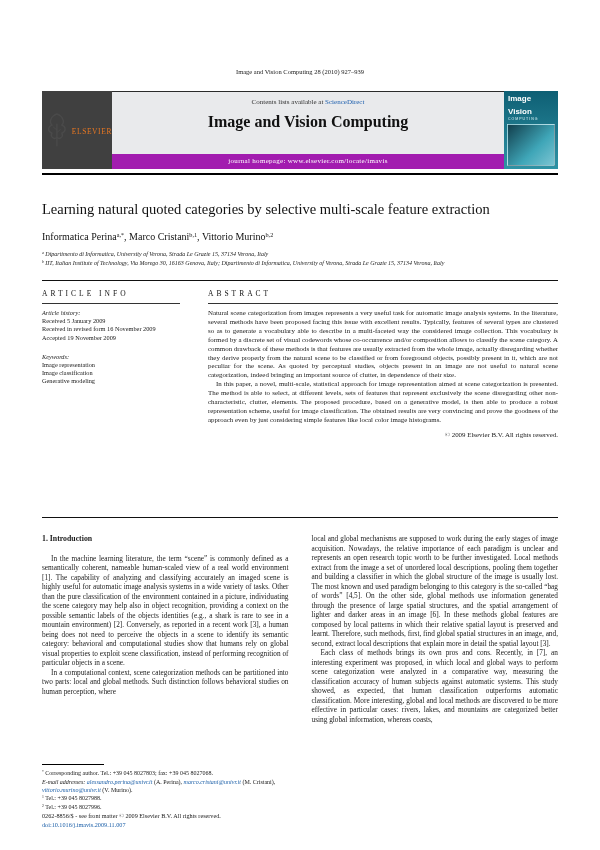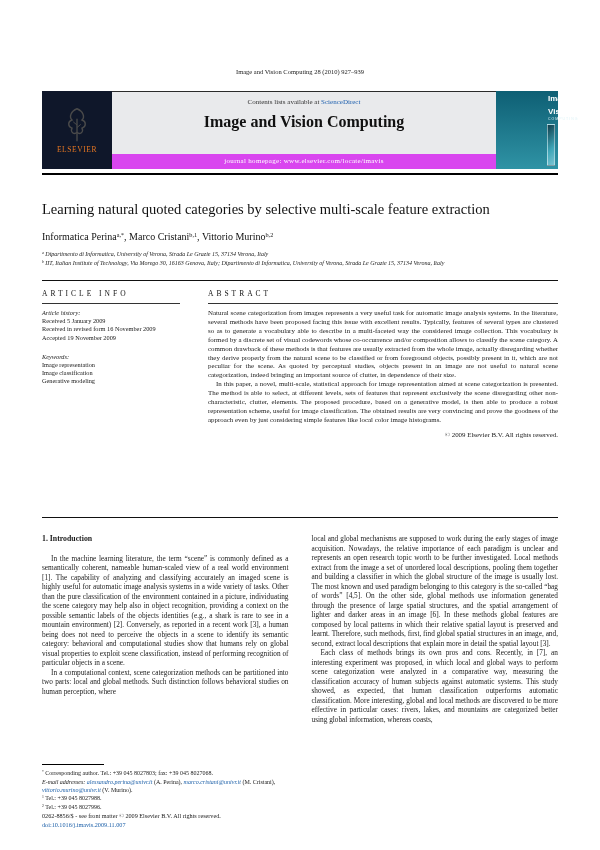--- a/index.html
+++ b/index.html
@@ -5,28 +5,28 @@
   * { margin:0; padding:0; box-sizing:border-box; }
   html,body { background:#ffffff; }
   .page {
     width:600px; height:850px; background:#ffffff; position:relative;
     font-family:"Liberation Serif", serif; color:#1a1a1a; overflow:hidden;
   }
   .journal-ref { padding-top:68px; text-align:center; font-size:6.5px; color:#222; }
 
   
   .band { margin:16px 42px 0; height:78px; display:flex; background:#e9eaec; }
-  .logo-box { width:70px; background:#0f172a; display:flex; flex-direction:column; align-items:center; justify-content:center; }
+  .logo-box { width:70px; background:#404040; display:flex; flex-direction:row; align-items:center; justify-content:center; }
   .elsevier-word { font-size:7.5px; letter-spacing:0.6px; color:#e87722; margin-top:2px; }
   .band-center { flex:1; display:flex; flex-direction:column; border-top:1.5px solid #2b2b2b; }
   .contents-line { text-align:center; font-size:7px; padding-top:6px; color:#333; }
   .sd-link { color:#1d5fae; text-decoration:none; cursor:pointer; }
   .band-title { text-align:center; font-size:16px; color:#111; flex:1; padding-top:7px;font-weight:bold; }
-  .homepage-bar { background:#d946ef; color:#ffffff; text-align:center; font-size:7px; padding:3px 0 4px; letter-spacing:0.3px; cursor:pointer; }
-  .cover-box { width:62px; display:flex; flex-direction:column; background:linear-gradient(180deg,#0e5f74,#2f93a5);padding-left:48px; }
+  .homepage-bar { background:#a21caf; color:#ffffff; text-align:center; font-size:7px; padding:3px 0 4px; letter-spacing:0.3px; cursor:pointer; }
+  .cover-box { width:54px; display:flex; flex-direction:column; background:linear-gradient(180deg,#0e5f74,#2f93a5); }
   .cover-title { padding:4px 4px 0; font-family:"Liberation Sans", sans-serif; font-weight:bold; font-size:8px; line-height:8.5px; color:#ffffff; }
   .cover-sub { padding:1px 4px 0; font-family:"Liberation Sans", sans-serif; font-size:3.5px; letter-spacing:1px; color:#dff3f7; }
   .cover-img { flex:1; margin:3px; background:linear-gradient(135deg,#123f4d,#3fa6b8 60%,#7cc4d2); border:1px solid rgba(255,255,255,0.45); }
 
   .rule-thick { margin:4px 42px 0; border-top:2.5px solid #000; }
 
   .article-title { margin:26px 42px 0; font-size:14.5px; font-weight:normal; color:#111; }
   .authors { margin:13px 42px 0; font-size:10px; color:#111; }
   .sup { font-size:0.62em; position:relative; top:-0.45em; }
   .affiliations { margin:8px 42px 0; font-size:6px; font-style:italic; line-height:8px; color:#222; }

